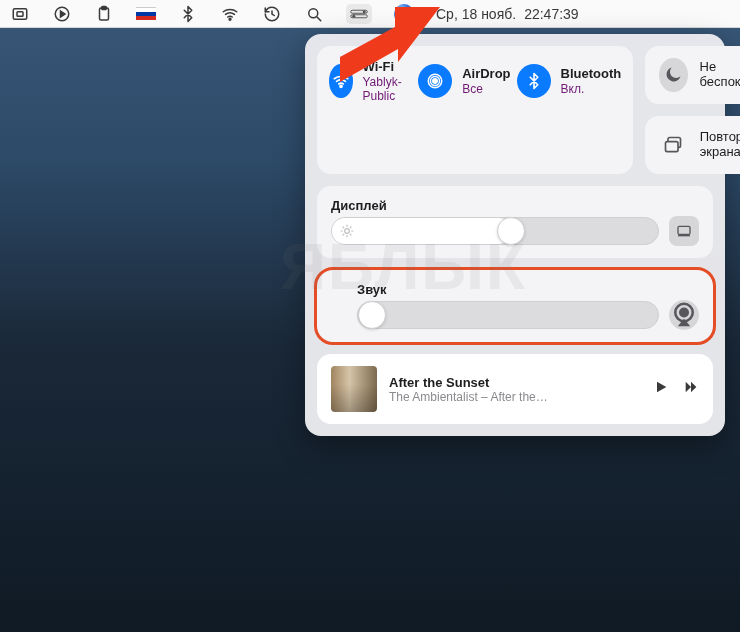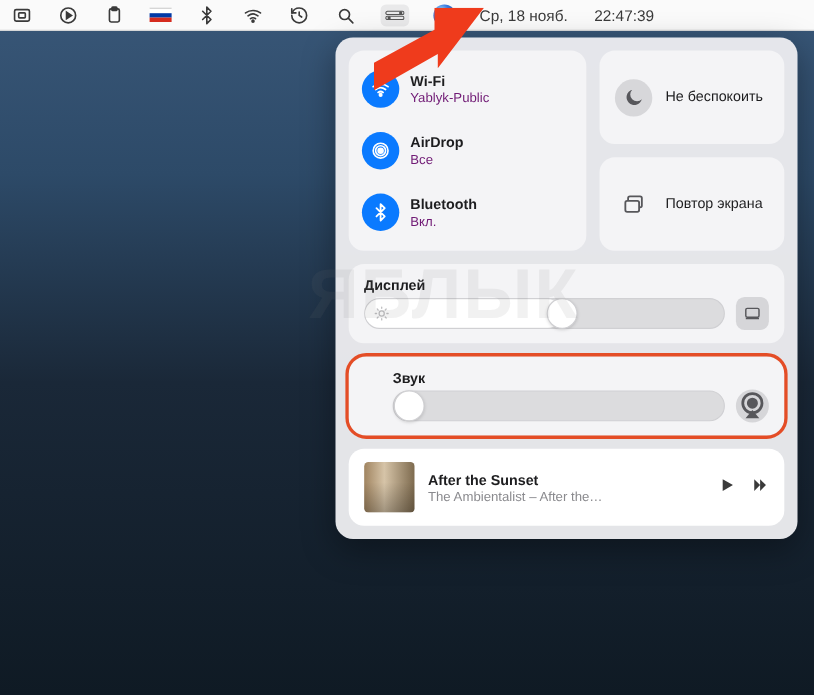--- a/index.html
+++ b/index.html
@@ -20,21 +20,21 @@
     gap: 22px;
     color: #3a3a3a;
   }
   .menubar .mi { display:flex; align-items:center; justify-content:center; width:20px; height:20px; }
   .menubar .mi svg { width:18px; height:18px; }
   .menubar .cc-item {
     width:26px; height:20px; border-radius:5px;
     background:#e9e9ea;
     display:flex; align-items:center; justify-content:center;
   }
-  .menubar .datetime { display:flex; align-items:center; gap:24px; font-size:14px; }
+  .menubar .datetime { display:flex; align-items:center; gap:8px; font-size:14px; }
   .ru-flag { width:20px; height:14px; display:flex; flex-direction:column; }
   .ru-flag span { flex:1; }
   .ru-flag .w{background:#fff;border-top:1px solid #ccc;}
   .ru-flag .b{background:#0039a6;}
   .ru-flag .r{background:#d52b1e;}
   .siri-dot{
     width:20px;height:20px;border-radius:50%;
     background: radial-gradient(circle at 35% 30%, #a6e3ff 0%, #3a7be0 35%, #1b2f6a 100%);
     display:flex;align-items:center;justify-content:center;
   }
@@ -58,21 +58,21 @@
     border-radius:16px;
     padding:12px;
     box-shadow: 0 10px 30px rgba(0,0,0,.35);
   }
   .cc .row{display:flex;gap:12px;margin-bottom:12px;}
   .tile{
     background:#f4f4f6;
     border-radius:14px;
     padding:10px 12px;
   }
-  .tile-left{flex:1;display:flex;flex-direction:column;gap:6px;}
+  .tile-left{flex:1;display:flex;flex-direction:row;gap:6px;}
   .tile-right{width:168px;display:flex;flex-direction:column;gap:12px;}
   .tog{display:flex;align-items:center;gap:10px;height:50px;}
   .tog .circ{width:34px;height:34px;border-radius:50%;background:#0a7aff;display:flex;align-items:center;justify-content:center;}
   .tog .circ svg{width:18px;height:18px;}
   .tog .txt .t1{font-size:13px;font-weight:600;color:#1d1d1f;}
   .tog .txt .t2{font-size:12px;color:#701a75;margin-top:1px;}
   .half{
     flex:1;background:#f4f4f6;border-radius:14px;
     display:flex;align-items:center;gap:12px;
     padding:12px 14px;

